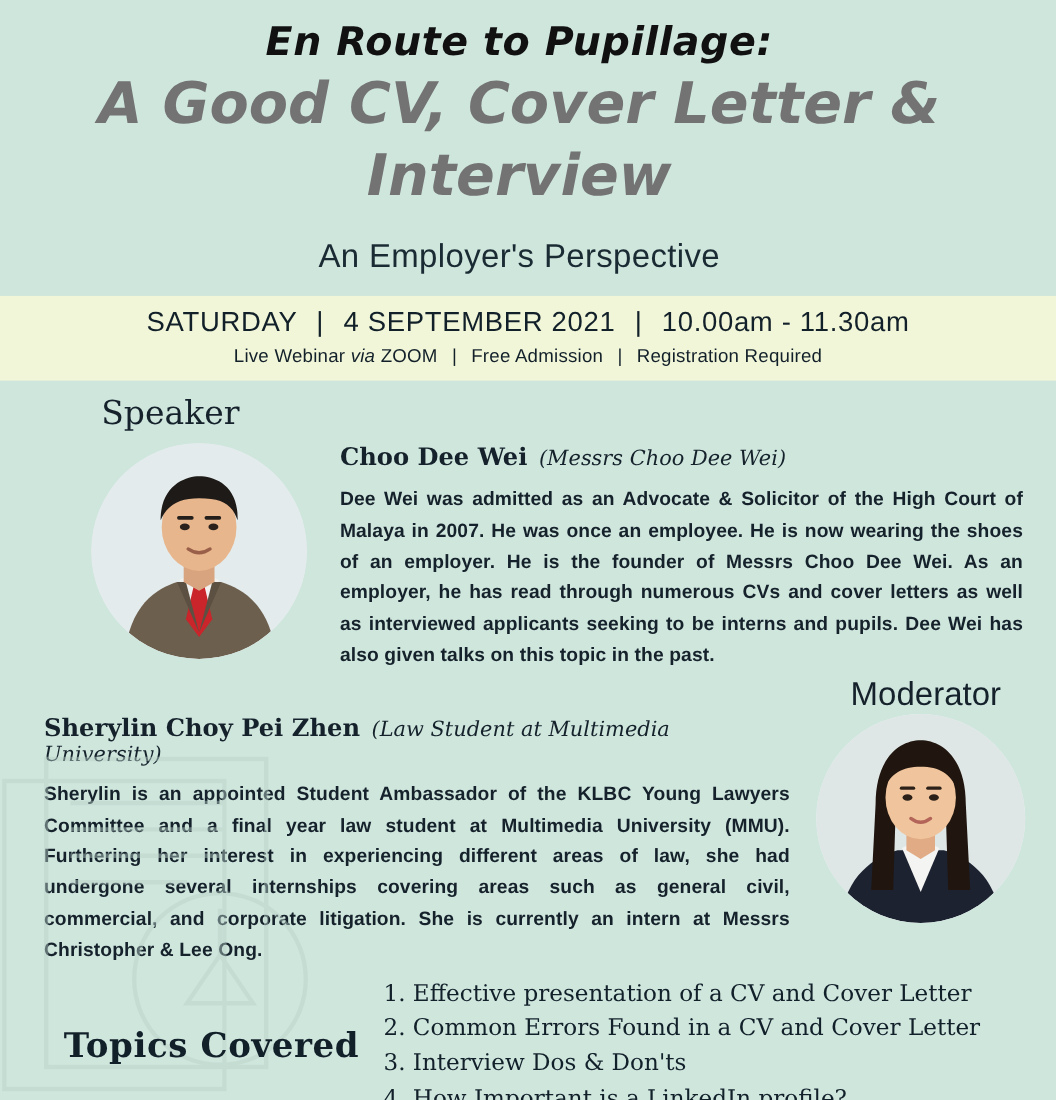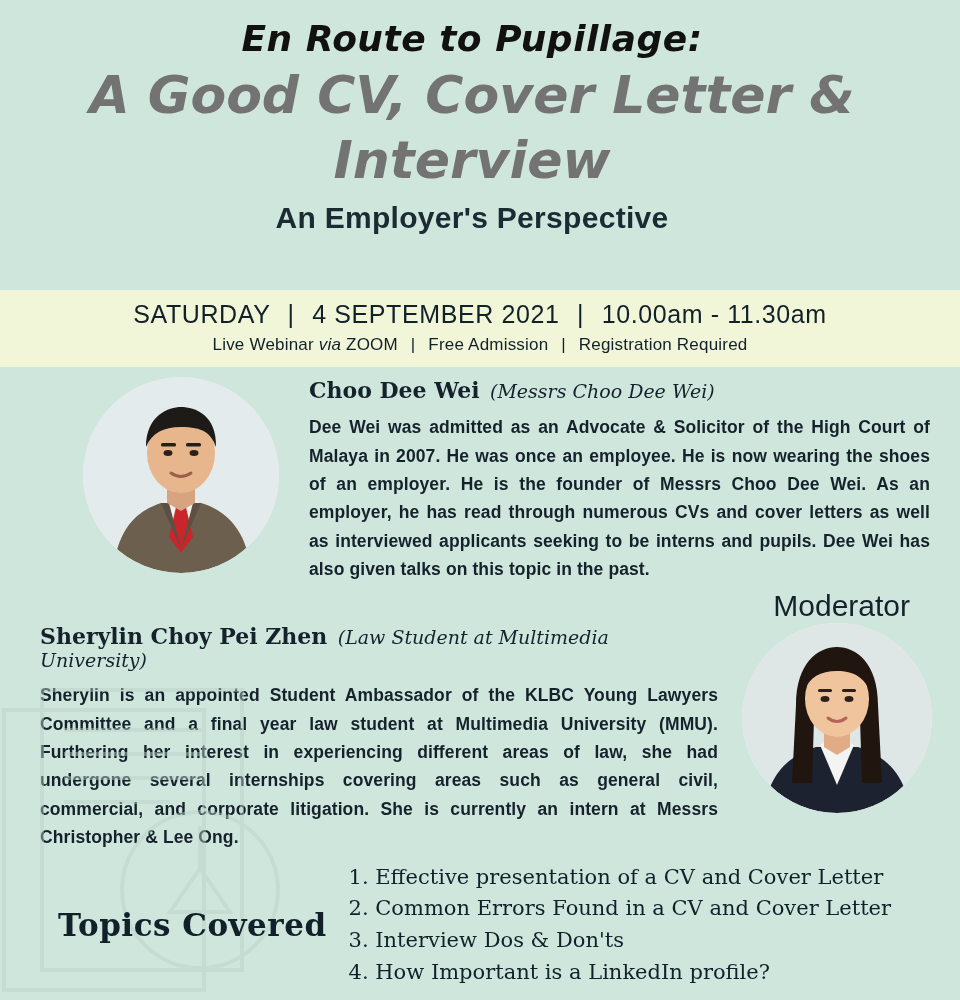--- a/index.html
+++ b/index.html
@@ -54,32 +54,30 @@
     font-weight: bold;
     font-size: 52px;
     color: #737373;
     line-height: 1.25;
     margin-top: 4px;
   }
   .subtitle {
     font-family: "Liberation Sans", sans-serif;
     font-size: 30px;
     color: #1b2b33;
-    margin-top: 8px;
+    margin-top: 24px;
     margin-bottom: 10px;
     letter-spacing: 0.3px;
-    font-weight: bold;
   }
 
   
   .band {
     background: #f2f6d8;
     padding: 10px 0 12px 0;
     text-align: center;
-    margin-top: 37px;
   }
   .band-line1 {
     font-size: 25px;
     color: #12202a;
     letter-spacing: 0.6px;
   }
   .band-line1 .sep { margin: 0 10px; color: #12202a; }
   .band-line2 {
     font-size: 17px;
     color: #12202a;
@@ -228,20 +226,21 @@
       <span>Live Webinar</span>
       <span class="ital">via</span>
       <span>ZOOM</span>
       <span class="sep">|</span>
       <span>Free Admission</span>
       <span class="sep">|</span>
       <span>Registration Required</span>
     </div>
   </div>
 
+  <div class="speaker-label">Speaker</div>
   <div class="speaker-row">
     <div class="photo">
       <svg width="196" height="196" viewBox="0 0 196 196" xmlns="http://www.w3.org/2000/svg">
         <defs>
           <clipPath id="c1">
               <circle cx="98" cy="98" r="98"></circle>
             </clipPath>
         </defs>
         <g clip-path="url(#c1)">
           <rect width="196" height="196" fill="#e3ebec"></rect>

